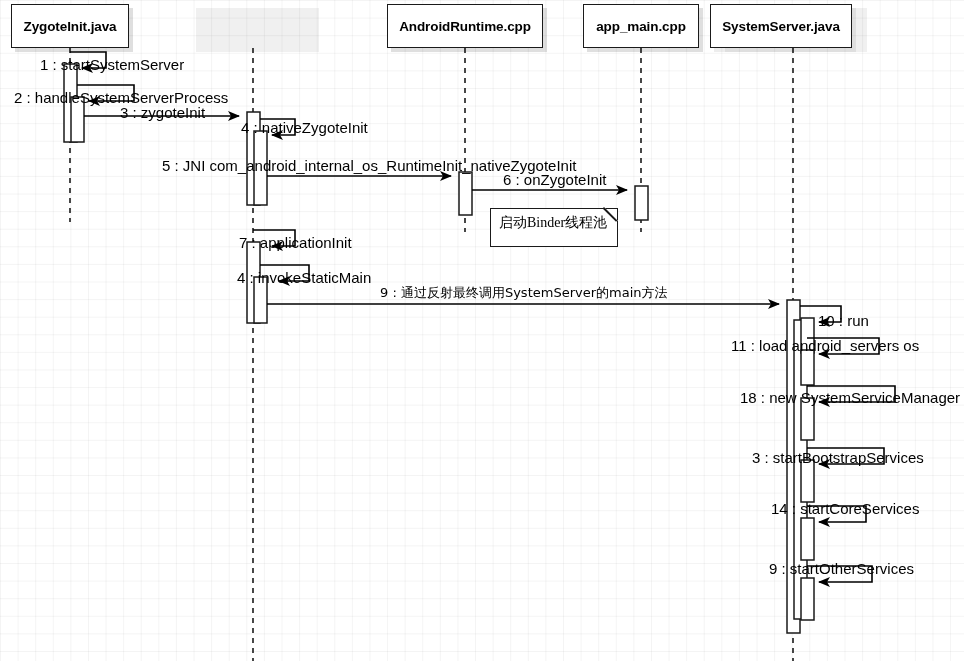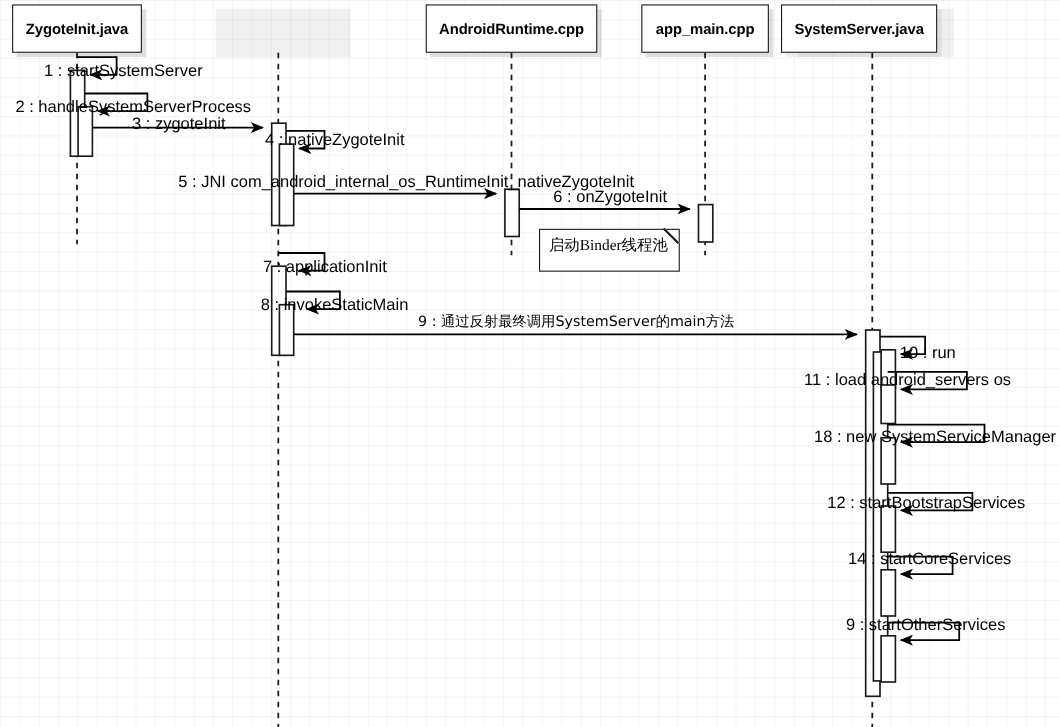--- a/index.html
+++ b/index.html
@@ -178,26 +178,26 @@
     <span>SystemServer.java</span>
   </div>
 
   <div class="msg-label" style="left:40px; top:57px;">1 : startSystemServer</div>
   <div class="msg-label" style="left:14px; top:90px;">2 : handleSystemServerProcess</div>
   <div class="msg-label" style="left:120px; top:105px;">3 : zygoteInit</div>
   <div class="msg-label" style="left:241px; top:120px;">4 : nativeZygoteInit</div>
   <div class="msg-label" style="left:162px; top:158px;">5 : JNI com_android_internal_os_RuntimeInit_nativeZygoteInit</div>
   <div class="msg-label" style="left:503px; top:172px;">6 : onZygoteInit</div>
   <div class="msg-label" style="left:239px; top:235px;">7 : applicationInit</div>
-  <div class="msg-label" style="left:237px; top:270px;">8 : invokeStaticMain</div>
+  <div class="msg-label" style="left:237px; top:270px;">4 : invokeStaticMain</div>
   <div class="msg-label cjk" style="left:380px; top:286px;">9 : 通过反射最终调用SystemServer的main方法</div>
   <div class="msg-label" style="left:818px; top:313px;">10 : run</div>
   <div class="msg-label" style="left:731px; top:338px;">11 : load android_servers os</div>
   <div class="msg-label" style="left:740px; top:390px;">18 : new SystemServiceManager</div>
-  <div class="msg-label" style="left:752px; top:450px;">12 : startBootstrapServices</div>
+  <div class="msg-label" style="left:752px; top:450px;">3 : startBootstrapServices</div>
   <div class="msg-label" style="left:771px; top:501px;">14 : startCoreServices</div>
   <div class="msg-label" style="left:769px; top:561px;">9 : startOtherServices</div>
 
   <div class="note-box" style="left:490px; top:208px; width:128px; height:39px;">
     <span>启动Binder线程池</span>
   </div>
   <div class="note-fold" style="left:605px; top:208px;"></div>
   <div class="note-fold-line" style="left:604px; top:207px; width:19px; height:1.5px; transform:rotate(45deg); transform-origin: left top;"></div>
 
 </div>

